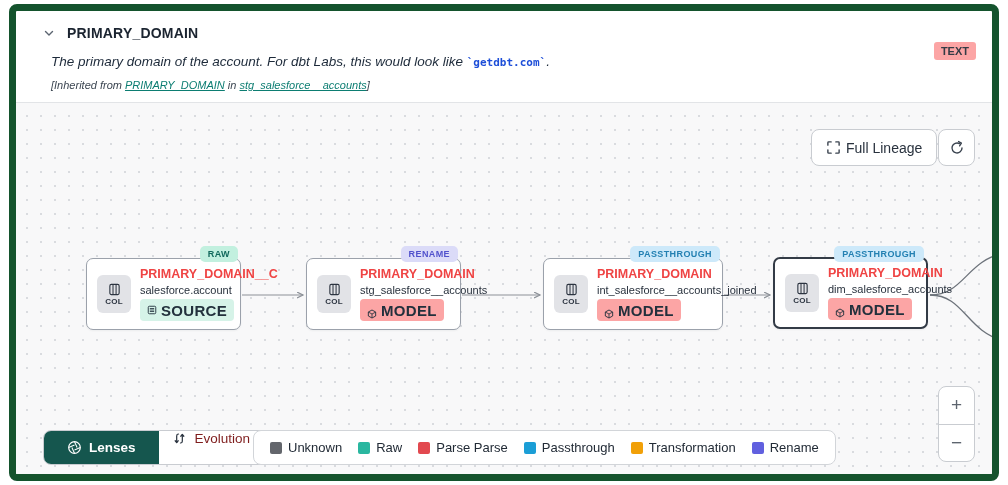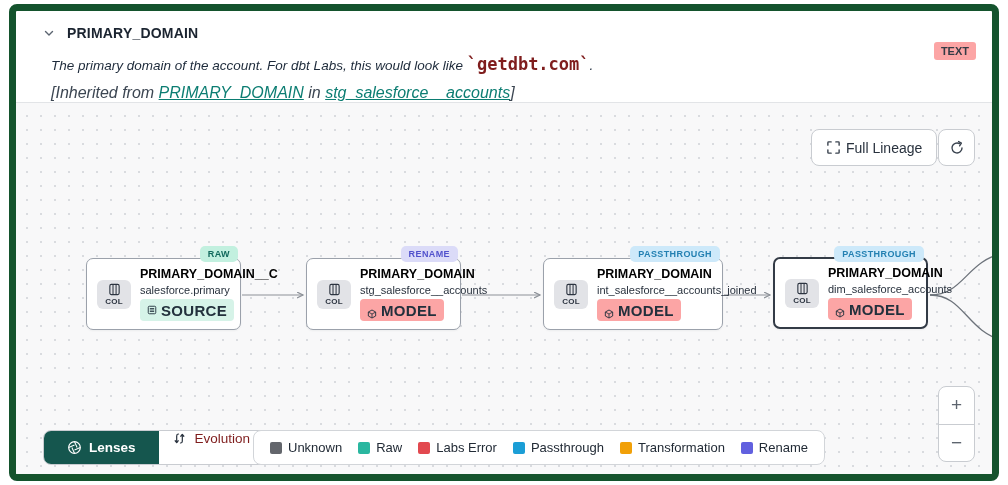--- a/index.html
+++ b/index.html
@@ -6,38 +6,38 @@
   html,body { width:1008px; height:485px; background:#fff; font-family:"Liberation Sans", sans-serif; color:#222b36; overflow:hidden; }
   .card { position:absolute; left:9px; top:4px; width:990px; height:477px; border:7px solid #14532d; border-radius:8px; background:#fff; overflow:hidden; }
 
   
   .hdr { padding:10px 14px 8px 14px; }
   .hdr-row { display:flex; align-items:center; height:24px; }
   .chev { width:16px; height:16px; margin-left:11px; margin-right:10px; color:#5b6470; display:flex; align-items:center; justify-content:center; cursor:pointer; }
   .title { font-size:14px; font-weight:700; color:#1b2430; letter-spacing:.2px; }
   .type-badge { margin-left:auto; margin-right:2px; background:#fca5a5; color:#343b45; font-size:11px; font-weight:600; padding:3px 7px; border-radius:3px;margin-top:36px; }
   .desc { font-style:italic; font-size:13.5px; color:#1d2a3a; margin:9px 0 0 21px; }
-  .desc code { font-family:"DejaVu Sans Mono", monospace; font-weight:700; font-style:normal; font-size:17px; color:#7f1d1d; }
-  .inherited { font-style:italic; font-size:16px; color:#3c4652; margin:10px 0 9px 21px; }
+  .desc code { font-family:"DejaVu Sans Mono", monospace; font-weight:700; font-style:normal; font-size:11px; color:#1d4ed8; }
+  .inherited { font-style:italic; font-size:11px; color:#3c4652; margin:10px 0 9px 21px; }
   .inherited a { color:#0c7d72; text-decoration:underline; cursor:pointer; }
 
   
   .canvas { position:absolute; left:0; top:91px; width:988px; height:385px; border-top:1px solid #e2e4e7; background:#f8f8f9;
     background-image:radial-gradient(#d9dbdf 1px, transparent 1.2px); background-size:14px 14px; background-position:4px 6px; }
 
   .edges { position:absolute; left:0; top:0; width:988px; height:385px; pointer-events:none; }
 
   
   .node { position:absolute; width:155px; height:72px; background:#fff; border:1px solid #9ba1ab; border-radius:7px; display:flex; align-items:center; padding:8px 8px 8px 10px; cursor:pointer; box-shadow:0 1px 2px rgba(20,30,40,.05); }
   .node.wide { width:180px; }
   .node.selected { border:2px solid #333b46; }
-  .chip { width:34px; min-width:34px; height:29px; background:#e2e3e7; border-radius:6px; display:flex; flex-direction:column; align-items:center; justify-content:center; gap:1px; margin-right:9px; color:#2c3440; }
+  .chip { width:34px; min-width:34px; height:38px; background:#e2e3e7; border-radius:6px; display:flex; flex-direction:column; align-items:center; justify-content:center; gap:1px; margin-right:9px; color:#2c3440; }
   .chip .chip-label { font-size:8px; font-weight:700; letter-spacing:.2px; }
   .n-body { display:flex; flex-direction:column; gap:3px; min-width:0; }
-  .n-title { font-size:12.5px; font-weight:700; color:#000000; white-space:nowrap; }
+  .n-title { font-size:12.5px; font-weight:700; color:#ef4444; white-space:nowrap; }
   .n-sub { font-size:11px; color:#28313d; white-space:nowrap; }
   .kind-badge { display:inline-flex; align-items:center; gap:4px; font-size:15px; font-weight:700; letter-spacing:.3px; color:#22303c; border-radius:4px; padding:2.5px 7px; width:max-content; }
   .kind-source { background:#d6f3e8; }
   .kind-model { background:#fca5a5;align-items:flex-end; }
   .corner-badge { position:absolute; top:-13px; right:2px; font-size:9px; font-weight:700; letter-spacing:.4px; padding:3px 8px; border-radius:5px; }
   .cb-raw { background:#c2f0df; color:#11695c; }
   .cb-rename { background:#dbdbf8; color:#5252cc; }
   .cb-passthrough { background:#cde9fa; color:#2380b2; }
 
   
@@ -95,21 +95,21 @@
       <div class="chip">
         <svg width="13" height="13" viewBox="0 0 14 14">
             <rect x="2" y="1.5" width="10" height="11" rx="1.6" fill="none" stroke="currentColor" stroke-width="1.2"></rect>
             <line x1="5.4" y1="1.5" x2="5.4" y2="12.5" stroke="currentColor" stroke-width="1.1"></line>
             <line x1="8.7" y1="1.5" x2="8.7" y2="12.5" stroke="currentColor" stroke-width="1.1"></line>
           </svg>
         <span class="chip-label">COL</span>
       </div>
       <div class="n-body">
         <span class="n-title">PRIMARY_DOMAIN__C</span>
-        <span class="n-sub">salesforce.primary</span>
+        <span class="n-sub">salesforce.account</span>
         <span class="kind-badge kind-source">
           <svg width="10" height="10" viewBox="0 0 12 12">
               <rect x="1.5" y="1.5" width="9" height="9" rx="1.4" fill="none" stroke="currentColor" stroke-width="1.1"></rect>
               <line x1="3.4" y1="4.2" x2="8.6" y2="4.2" stroke="currentColor" stroke-width="1"></line>
               <line x1="3.4" y1="6" x2="8.6" y2="6" stroke="currentColor" stroke-width="1"></line>
               <line x1="3.4" y1="7.8" x2="8.6" y2="7.8" stroke="currentColor" stroke-width="1"></line>
             </svg>
           <span>SOURCE</span>
         </span>
       </div>
@@ -228,21 +228,21 @@
       <div class="legend-item">
           <span class="sq" style="background-color: rgb(99, 102, 108);"></span>
           <span>Unknown</span>
         </div>
       <div class="legend-item">
           <span class="sq" style="background-color: rgb(42, 183, 160);"></span>
           <span>Raw</span>
         </div>
       <div class="legend-item">
           <span class="sq" style="background-color: rgb(226, 73, 79);"></span>
-          <span>Labs Error</span>
+          <span>Parse Parse</span>
         </div>
       <div class="legend-item">
           <span class="sq" style="background-color: rgb(27, 158, 214);"></span>
           <span>Passthrough</span>
         </div>
       <div class="legend-item">
           <span class="sq" style="background-color: rgb(241, 160, 8);"></span>
           <span>Transformation</span>
         </div>
       <div class="legend-item">

